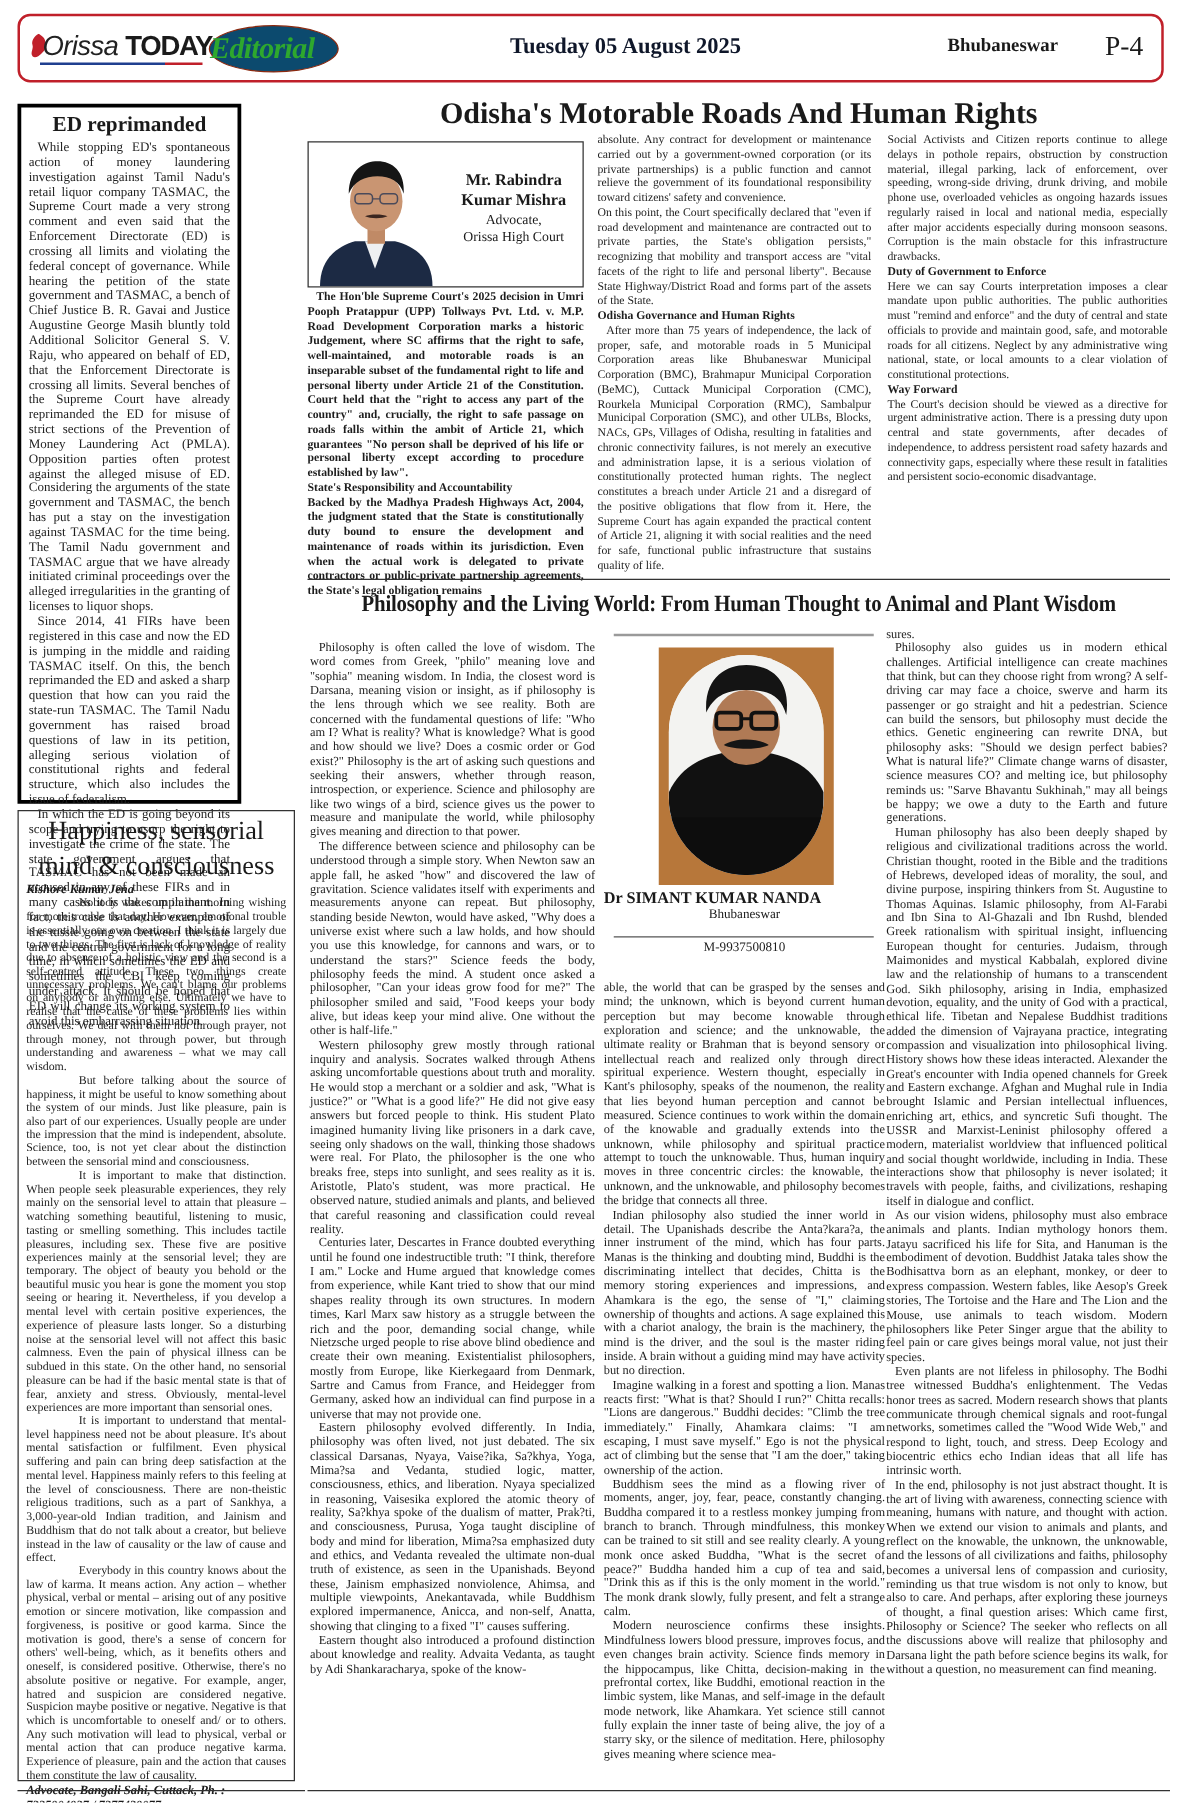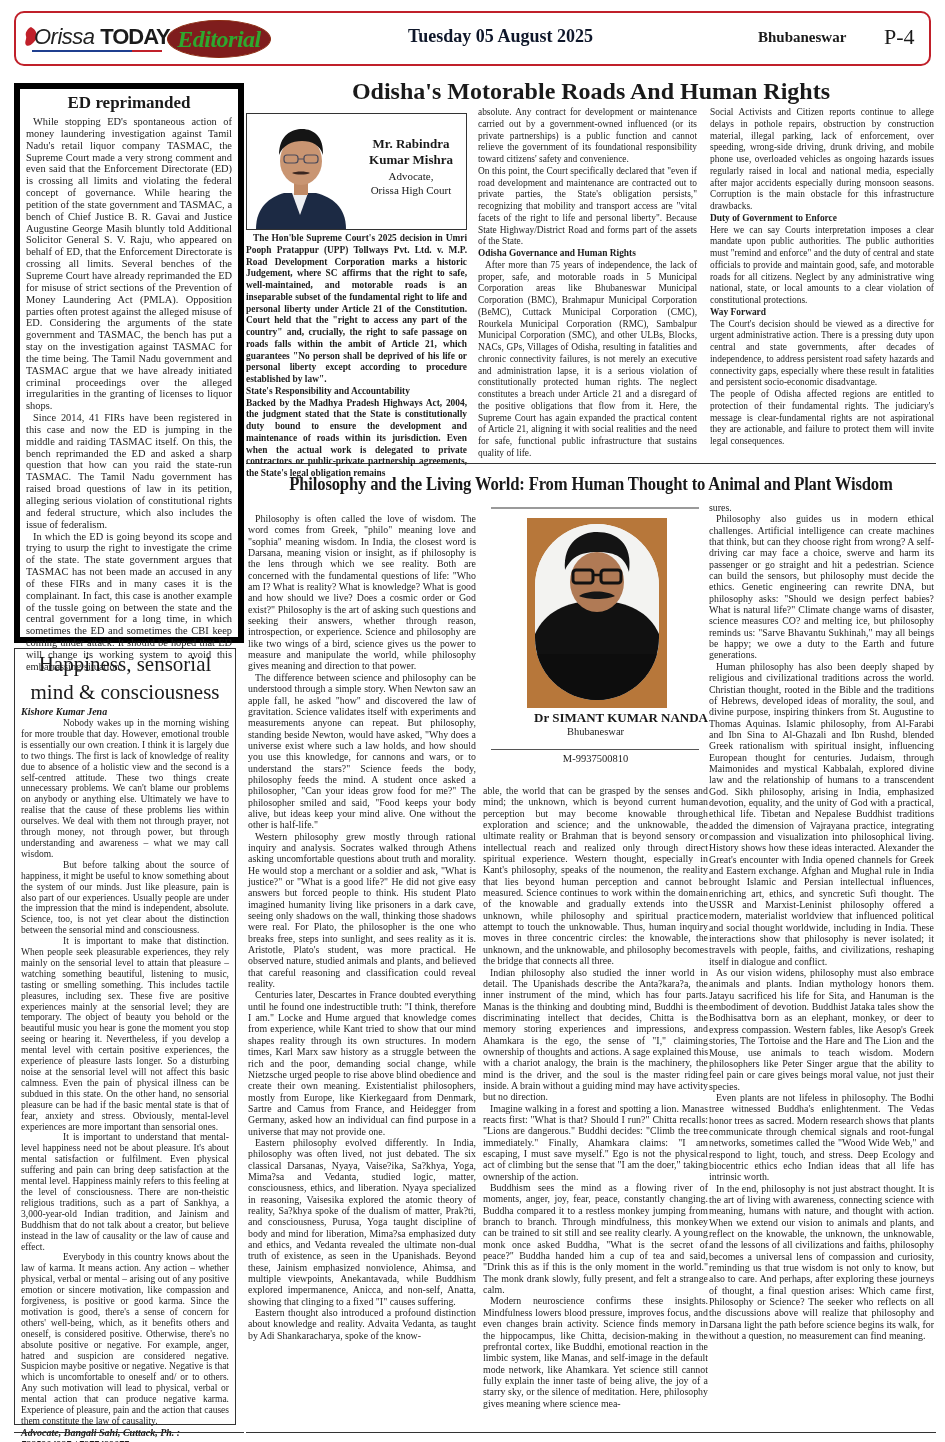--- a/index.html
+++ b/index.html
@@ -14,41 +14,41 @@
   .logo { position: absolute; left: 8px; top: 12px; width: 140px; height: 32px; }
   .logo-mark { position: absolute; left: 0; top: 2px; width: 14px; height: 20px; }
   .logo-text { position: absolute; left: 10px; top: 0; font-family: "Liberation Sans", "DejaVu Sans", sans-serif; font-size: 22px; line-height: 24px; white-space: nowrap; letter-spacing: -0.5px; }
   .logo-text .orissa { font-style: italic; color: #222; font-weight: 400; }
   .logo-text .today { font-weight: 700; color: #1b1b1b; letter-spacing: -1px; }
   .logo-underline { position: absolute; left: 8px; top: 25px; width: 100px; height: 2px; background: #1f3f8f; }
   .logo-underline-red { position: absolute; left: 108px; top: 25px; width: 30px; height: 2px; background: #c0202a; }
 
   .section-badge {
     position: absolute; left: 151px; top: 7px; width: 104px; height: 38px;
-    background: #7f1d1d; border: 1.5px solid #8b2a10; border-radius: 50%;
-    display: flex; align-items: center; justify-content: center;
+    background: #0c4a6e; border: 1.5px solid #8b2a10; border-radius: 50%;
+    display: flex; align-items: center; 
   }
   .section-badge span { font-family: "Liberation Serif", serif; font-style: italic; font-weight: 700; font-size: 24px; color: #2ea82e; letter-spacing: -0.5px; }
 
   .issue-date { position: absolute; left: 392px; top: 13px; font-weight: 700; font-size: 18px; color: #0f172a; white-space: nowrap; }
   .issue-city { position: absolute; left: 742px; top: 16px; font-weight: 700; font-size: 15px; color: #1a1a1a; }
   .page-no { position: absolute; left: 868px; top: 11px; font-size: 22px; color: #1a1a1a; }
 
   
   .body-text { font-size: 10.2px; line-height: 11.7px; text-align: justify; hyphens: auto; color: #1d1d1d; }
   .body-text p { text-indent: 7px; }
   .body-text p.noindent { text-indent: 0; }
   .body-text p.deep { text-indent: 42px; }
   .body-text .subhead { font-weight: 700; text-indent: 0; }
   .body-text .plainhead { text-indent: 0; }
 
   
   .box-ed {
-    position: absolute; left: 14px; top: 83px; width: 230px; height: 560px;
-    border: 6px solid #000000; padding: 2px 6px 4px 6px;
+    position: absolute; left: 14px; top: 83px; width: 179px; height: 560px;
+    border: 3px solid #000000; padding: 2px 6px 4px 6px;
   }
   .box-ed h2 { font-size: 17px; font-weight: 700; text-align: center; line-height: 24px; margin-bottom: 1px; }
   .box-ed .body-text { font-size: 10.4px; line-height: 11.85px; }
 
   
   .box-happy {
     position: absolute; left: 14px; top: 648px; width: 222px; height: 777px;
     border: 1px solid #333; padding: 1px 6px 4px 6px;
   }
   .box-happy h2 { font-size: 21px; font-weight: 400; text-align: center; line-height: 28px; }
@@ -78,21 +78,21 @@
   .philo-col1 { position: absolute; left: 248px; top: 513px; width: 228px; }
   .philo-col2 { position: absolute; left: 483px; top: 757px; width: 225px; margin-top: 28px; }
   .philo-col3 { position: absolute; left: 709px; top: 502px; width: 225px; }
   .philo-col1 .body-text, .philo-col2 .body-text, .philo-col3 .body-text { font-size: 9.9px; line-height: 11.35px; }
 
   .philo-author { position: absolute; left: 483px; top: 505px; width: 225px; height: 247px; }
   .philo-author .rule-top { position: absolute; left: 8px; top: 2px; width: 208px; height: 2px; background: #9a9a9a; }
   .philo-author .rule-bot { position: absolute; left: 8px; top: 244px; width: 208px; height: 1px; background: #555; }
   .philo-photo { position: absolute; left: 44px; top: 13px; width: 140px; height: 190px; background: #b7773a; }
   .philo-photo .oval { position: absolute; left: 8px; top: 6px; width: 124px; height: 176px; border-radius: 62px; background: #f3f3f1; overflow: hidden; }
-  .philo-name { position: absolute; left: 0; top: 205px; width: 225px; text-align: right; font-weight: 700; font-size: 13px; line-height: 15px; }
+  .philo-name { position: absolute; left: 0; top: 205px; width: 225px; text-align: left; font-weight: 700; font-size: 13px; line-height: 15px; }
   .philo-city { position: absolute; left: 0; top: 221px; width: 225px; text-align: center; font-size: 10.5px; line-height: 12px; }
   .philo-phone { position: absolute; left: 0; top: 248px; width: 225px; text-align: center; font-size: 10.5px; line-height: 12px; }
 
   .philo-bottom-rule { position: absolute; left: 246px; top: 1432px; width: 690px; height: 1px; background: #333; }
 </style>
 </head>
 <body>
 
 <header class="masthead">
   <div class="logo">
@@ -162,34 +162,33 @@
 
 <div class="roads-col1">
   <div class="body-text" id="roads-col1">
       <p>The Hon'ble Supreme Court's 2025 decision in Umri Pooph Pratappur (UPP) Tollways Pvt. Ltd. v. M.P. Road Development Corporation marks a historic Judgement, where SC affirms that the right to safe, well-maintained, and motorable roads is an inseparable subset of the fundamental right to life and personal liberty under Article 21 of the Constitution. Court held that the "right to access any part of the country" and, crucially, the right to safe passage on roads falls within the ambit of Article 21, which guarantees "No person shall be deprived of his life or personal liberty except according to procedure established by law".</p>
       <p class="plainhead">State's Responsibility and Accountability</p>
       <p class="noindent">Backed by the Madhya Pradesh Highways Act, 2004, the judgment stated that the State is constitutionally duty bound to ensure the development and maintenance of roads within its jurisdiction. Even when the actual work is delegated to private contractors or public-private partnership agreements, the State's legal obligation remains</p>
     </div>
 </div>
 <div class="roads-col2">
   <div class="body-text" id="roads-col2">
-      <p class="noindent">absolute. Any contract for development or maintenance carried out by a government-owned influenced (or its private partnerships) is a public function and cannot relieve the government of its foundational responsibility toward citizens' safety and convenience.</p>
+      <p class="noindent">absolute. Any contract for development or maintenance carried out by a government-owned corporation (or its private partnerships) is a public function and cannot relieve the government of its foundational responsibility toward citizens' safety and convenience.</p>
       <p class="noindent">On this point, the Court specifically declared that "even if road development and maintenance are contracted out to private parties, the State's obligation persists," recognizing that mobility and transport access are "vital facets of the right to life and personal liberty". Because State Highway/District Road and forms part of the assets of the State.</p>
       <p class="subhead">Odisha Governance and Human Rights</p>
       <p>After more than 75 years of independence, the lack of proper, safe, and motorable roads in 5 Municipal Corporation areas like Bhubaneswar Municipal Corporation (BMC), Brahmapur Municipal Corporation (BeMC), Cuttack Municipal Corporation (CMC), Rourkela Municipal Corporation (RMC), Sambalpur Municipal Corporation (SMC), and other ULBs, Blocks, NACs, GPs, Villages of Odisha, resulting in fatalities and chronic connectivity failures, is not merely an executive and administration lapse, it is a serious violation of constitutionally protected human rights. The neglect constitutes a breach under Article 21 and a disregard of the positive obligations that flow from it. Here, the Supreme Court has again expanded the practical content of Article 21, aligning it with social realities and the need for safe, functional public infrastructure that sustains quality of life.</p>
     </div>
 </div>
 <div class="roads-col3">
   <div class="body-text" id="roads-col3">
       <p class="noindent">Social Activists and Citizen reports continue to allege delays in pothole repairs, obstruction by construction material, illegal parking, lack of enforcement, over speeding, wrong-side driving, drunk driving, and mobile phone use, overloaded vehicles as ongoing hazards issues regularly raised in local and national media, especially after major accidents especially during monsoon seasons. Corruption is the main obstacle for this infrastructure drawbacks.</p>
       <p class="subhead">Duty of Government to Enforce</p>
       <p class="noindent">Here we can say Courts interpretation imposes a clear mandate upon public authorities. The public authorities must "remind and enforce" and the duty of central and state officials to provide and maintain good, safe, and motorable roads for all citizens. Neglect by any administrative wing national, state, or local amounts to a clear violation of constitutional protections.</p>
       <p class="subhead">Way Forward</p>
       <p class="noindent">The Court's decision should be viewed as a directive for urgent administrative action. There is a pressing duty upon central and state governments, after decades of independence, to address persistent road safety hazards and connectivity gaps, especially where these result in fatalities and persistent socio-economic disadvantage.</p>
-      <p class="noindent">The people of Odisha affected regions are entitled to protection of their fundamental rights. The judiciary's message is clear-fundamental rights are not aspirational they are actionable, and failure to protect them will invite legal consequences.</p>
     </div>
 </div>
 <div class="roads-divider"></div>
 
 <h1 class="philo-title">Philosophy and the Living World: From Human Thought to Animal and Plant Wisdom</h1>
 
 <div class="philo-col1">
   <div class="body-text">
     <p>Philosophy is often called the love of wisdom. The word comes from Greek, "philo" meaning love and "sophia" meaning wisdom. In India, the closest word is Darsana, meaning vision or insight, as if philosophy is the lens through which we see reality. Both are concerned with the fundamental questions of life: "Who am I? What is reality? What is knowledge? What is good and how should we live? Does a cosmic order or God exist?" Philosophy is the art of asking such questions and seeking their answers, whether through reason, introspection, or experience. Science and philosophy are like two wings of a bird, science gives us the power to measure and manipulate the world, while philosophy gives meaning and direction to that power.</p>
     <p>The difference between science and philosophy can be understood through a simple story. When Newton saw an apple fall, he asked "how" and discovered the law of gravitation. Science validates itself with experiments and measurements anyone can repeat. But philosophy, standing beside Newton, would have asked, "Why does a universe exist where such a law holds, and how should you use this knowledge, for cannons and wars, or to understand the stars?" Science feeds the body, philosophy feeds the mind. A student once asked a philosopher, "Can your ideas grow food for me?" The philosopher smiled and said, "Food keeps your body alive, but ideas keep your mind alive. One without the other is half-life."</p>

